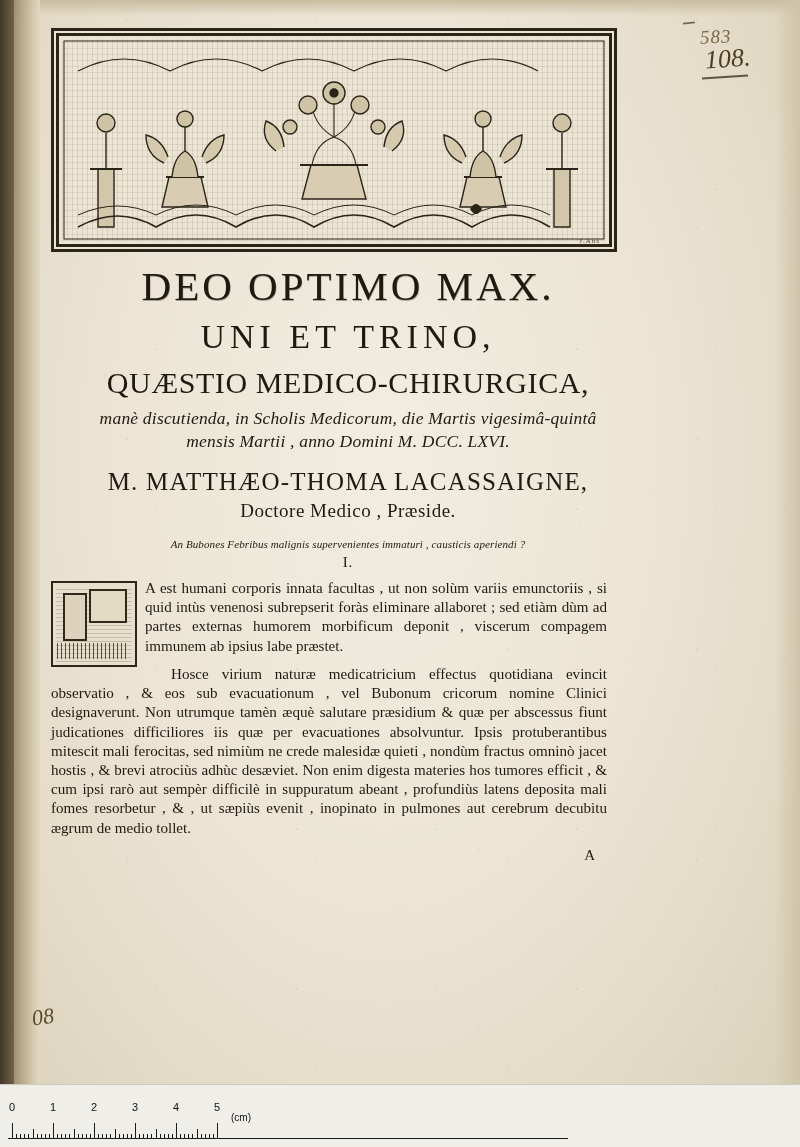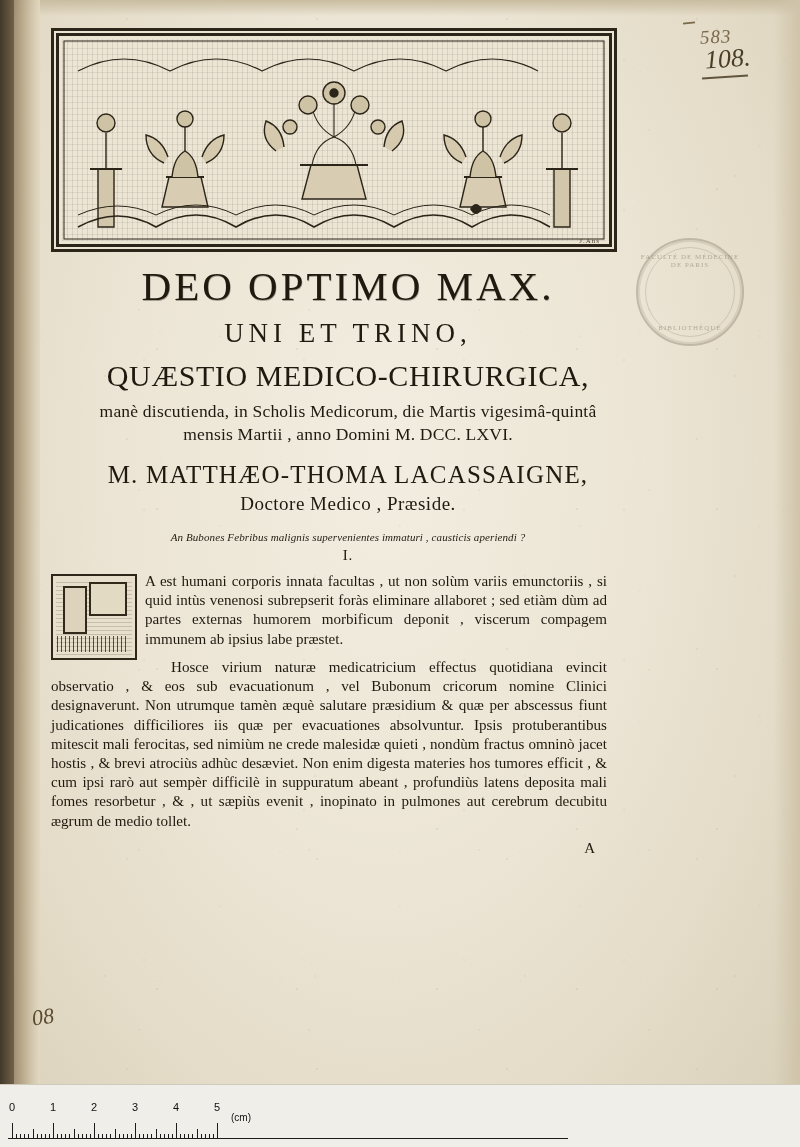--- a/index.html
+++ b/index.html
@@ -179,21 +179,21 @@
   
   .title-block { text-align: center; color: #20190f; }
   .t-deo {
     font-size: 41px;
     letter-spacing: 3px;
     margin: 6px 0 2px;
     font-weight: normal;
     text-shadow: .5px .5px 0 rgba(40,30,15,.35);
   }
   .t-uni {
-    font-size: 27px;
+    font-size: 34px;
     letter-spacing: 5px;
     margin: 8px 0 4px;
   }
   .t-virgini {
     font-size: 20px;
     letter-spacing: 2.5px;
     margin: 9px 0 2px;
   }
   .t-ortho {
     font-size: 19px;
@@ -206,20 +206,21 @@
     margin: 10px 0 8px;
   }
   .t-quodlib {
     font-size: 19px;
     letter-spacing: 2.5px;
     font-style: italic;
     margin: 6px 0 2px;
   }
   .t-mane, .t-mensis {
     font-size: 17.5px;
+    font-style: italic;
     margin: 2px 0;
     letter-spacing: .2px;
   }
   .t-praeses {
     font-size: 25px;
     letter-spacing: 1.2px;
     margin: 16px 0 4px;
   }
   .t-doctore {
     font-size: 19px;
@@ -338,26 +339,20 @@
   <div id="rightedge"></div>
   <div id="gutter"></div>
   <div id="gutter2"></div>
 
   <div id="tiny-dash"></div>
   <div class="folio" id="folio-printed">583</div>
   <div class="folio" id="folio-ink">108.</div>
   <div id="folio-ink-underline"></div>
   <div class="folio" id="folio-bottom">08</div>
 
-  <div id="stamp">
-    <div class="ring"></div>
-    <div class="st-top">FACULTÉ DE MÉDECINE DE PARIS</div>
-    <div class="st-mid"></div>
-    <div class="st-bot">BIBLIOTHÈQUE</div>
-  </div>
 
   <div id="content">
 
     <div id="headpiece">
       <div class="hp-inner"></div>
       <svg width="560" height="218" viewBox="0 0 560 218" style="position:absolute;left:0;top:0">
         <g stroke="#2b2418" fill="none" stroke-width="1.4">
 
           <rect x="10" y="10" width="540" height="198" stroke-width="1"></rect>
 

